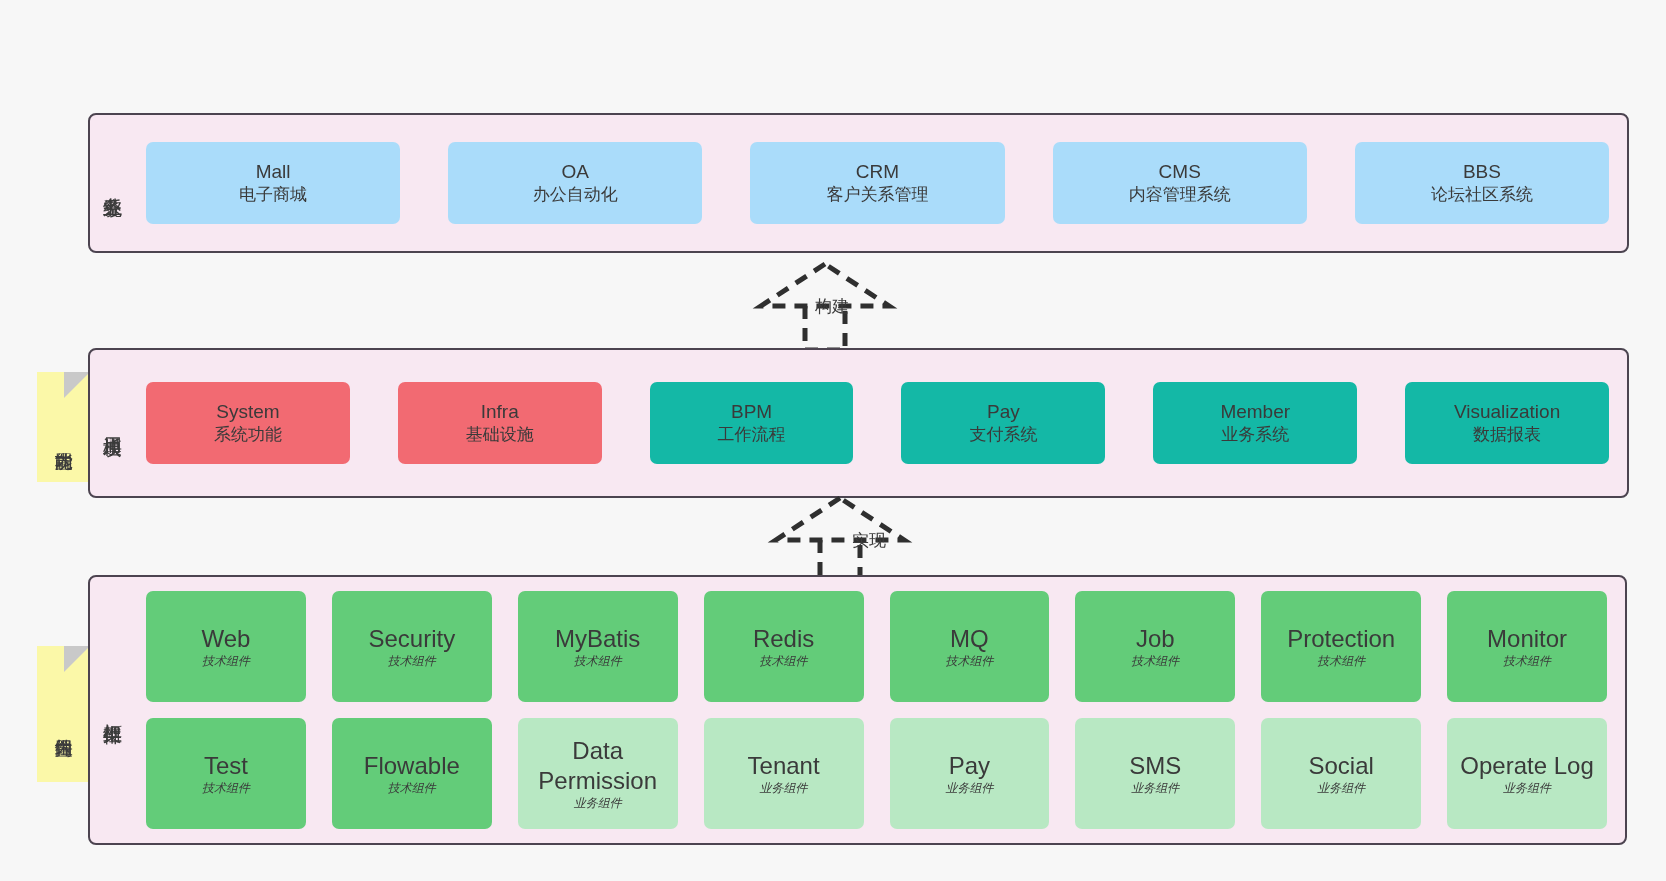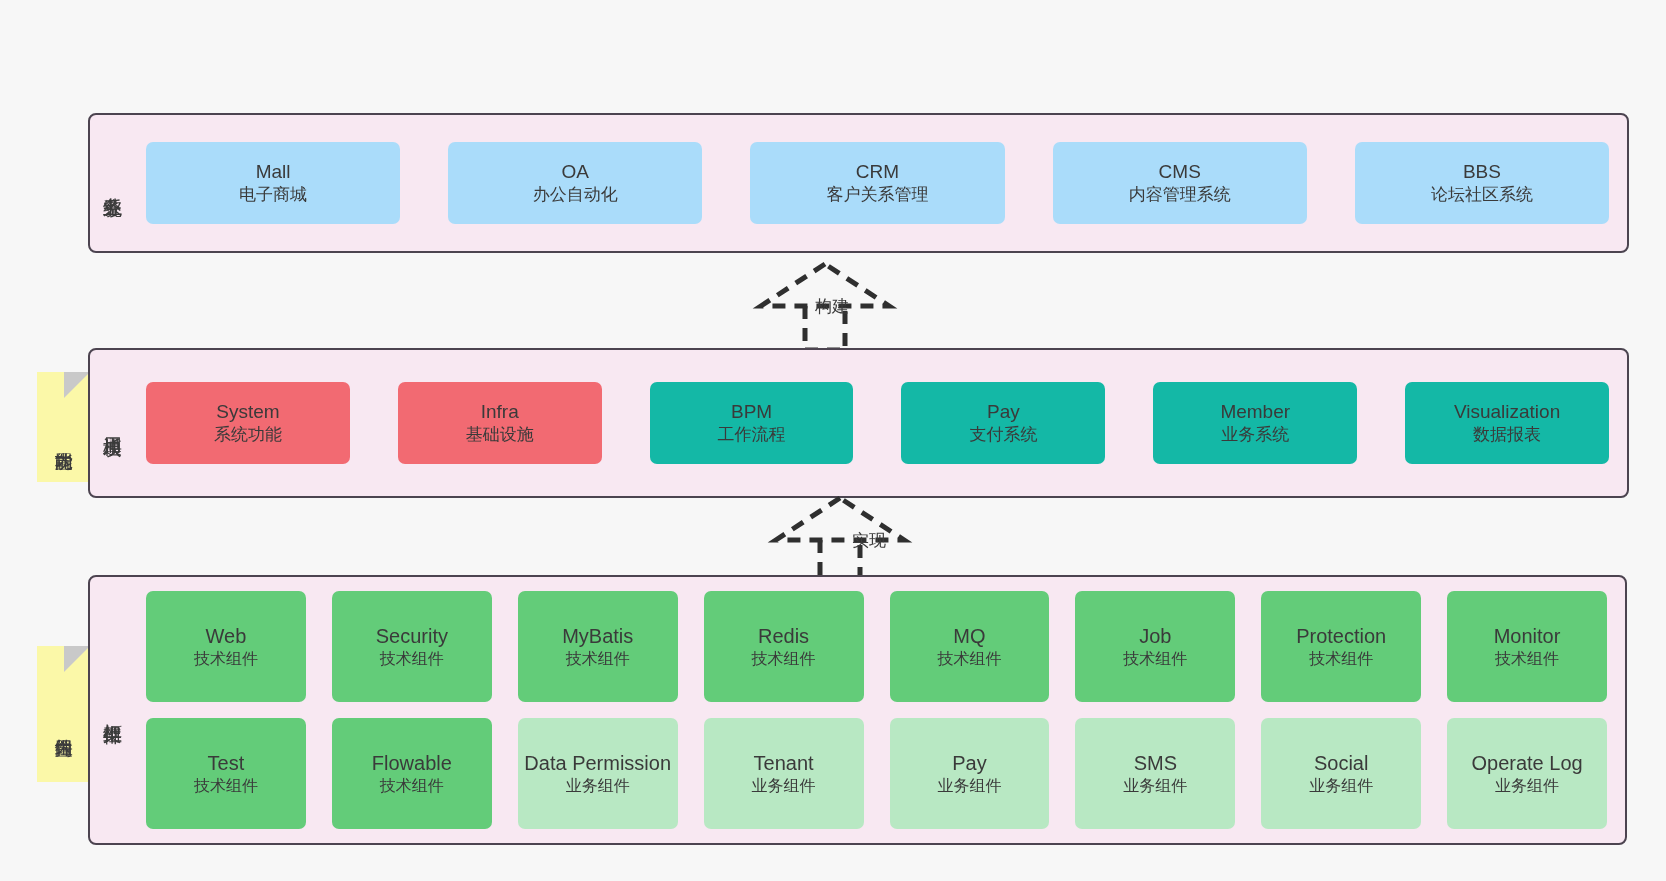--- a/index.html
+++ b/index.html
@@ -74,22 +74,22 @@
     color: #3a3a3a;
     box-sizing: border-box;
     padding: 4px 6px;
   }
   .boxes:not(.grid2) .node {
     flex: 1 1 0;
     height: 82px;
   }
   .node .en   { font-size: 19px; }
   .node .zh   { font-size: 17px; }
-  .node.small .en { font-size: 20px; }
-  .node.small .zh { font-size: 16px; }
+  .node.small .en { font-size: 24px; }
+  .node.small .zh { font-size: 12px; font-style: italic; }
 
   
   .c-blue       { background: #aadcfa; }
   .c-red        { background: #f26a72; }
   .c-pink       { background: #14b8a6; }
   .c-green      { background: #63cc79; }
   .c-green-lite { background: #b8e8c3; }
 
   
   .note {

